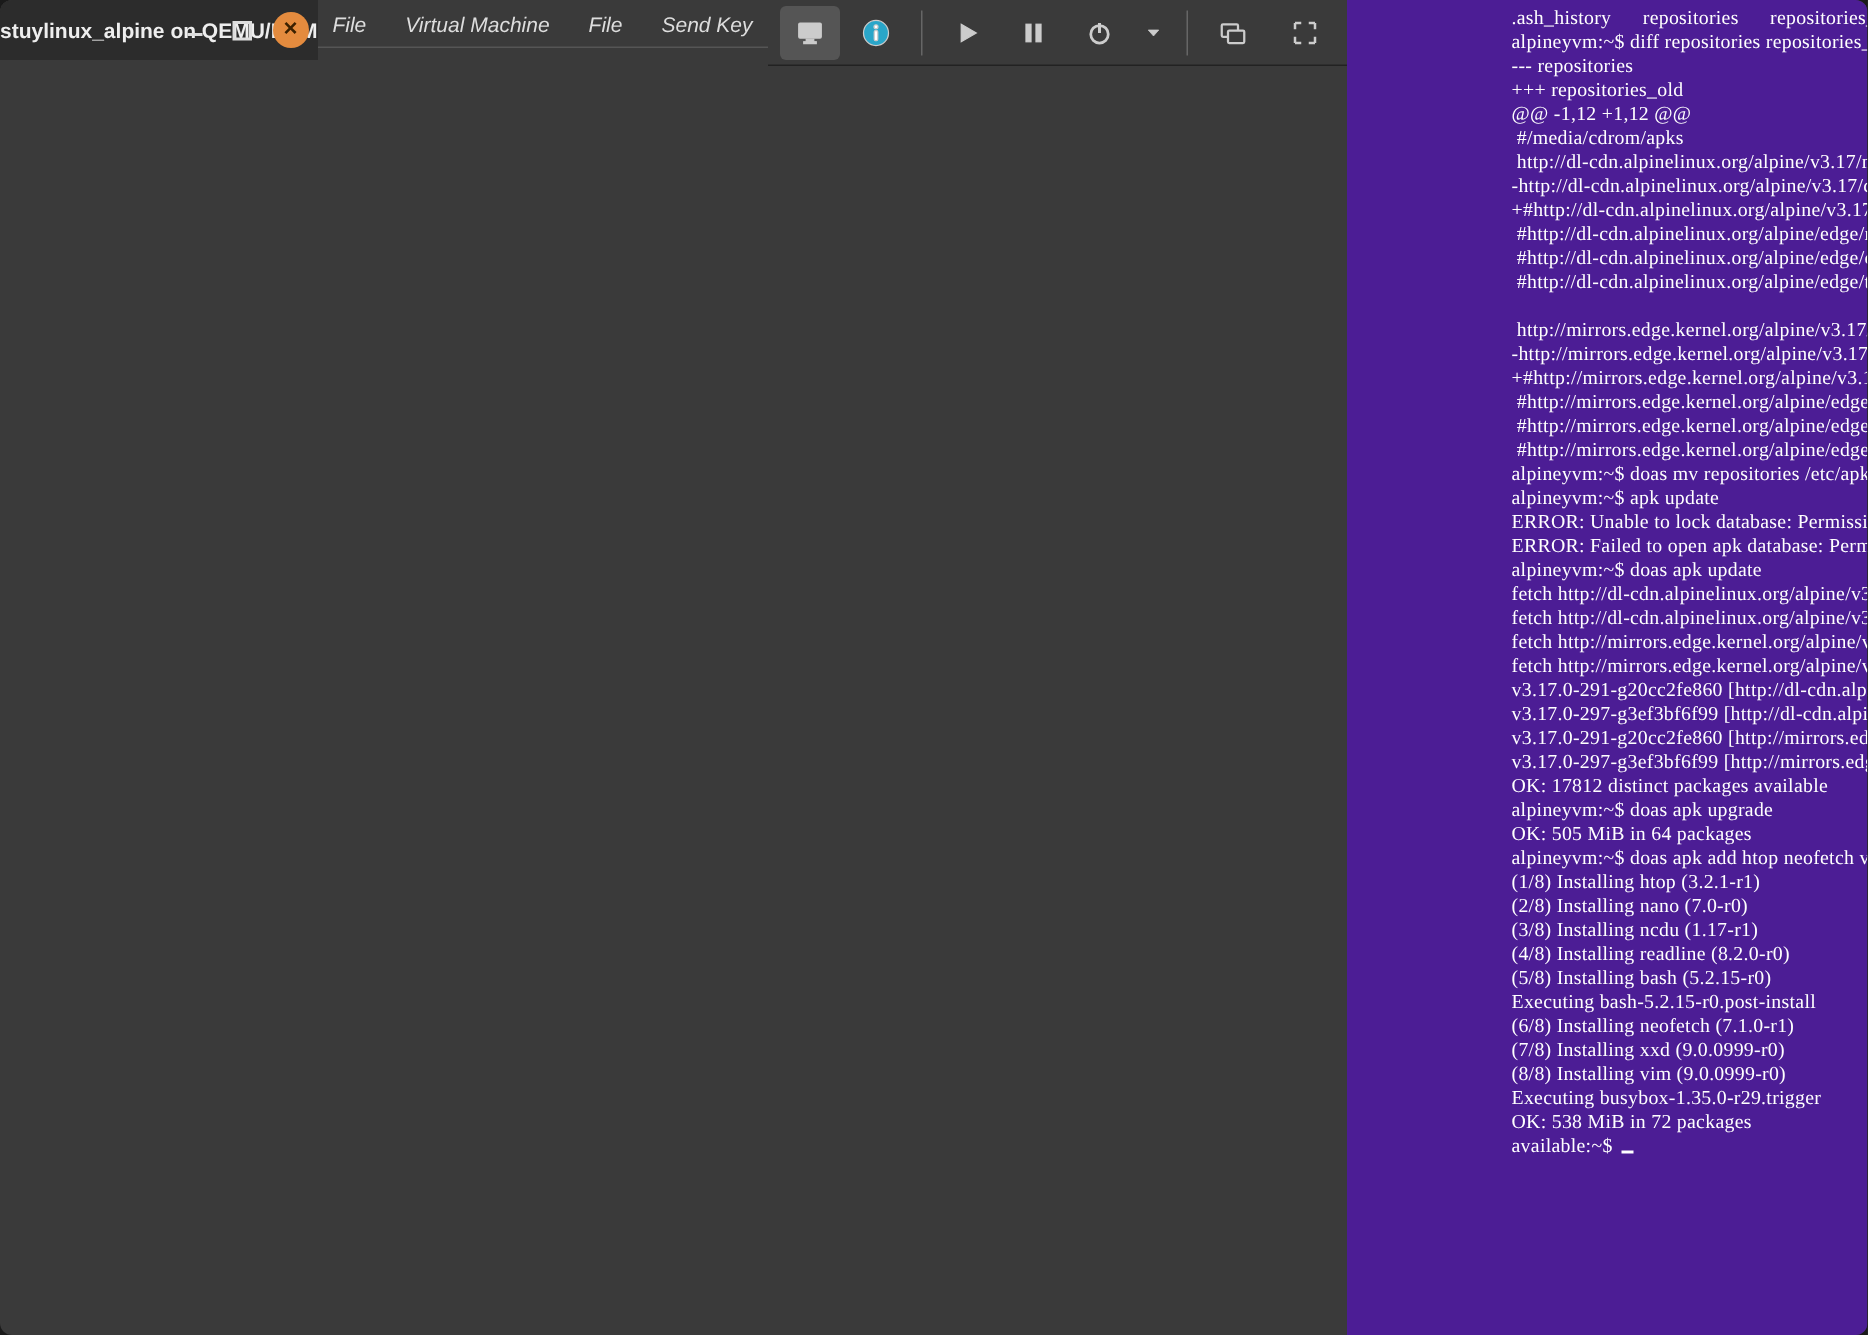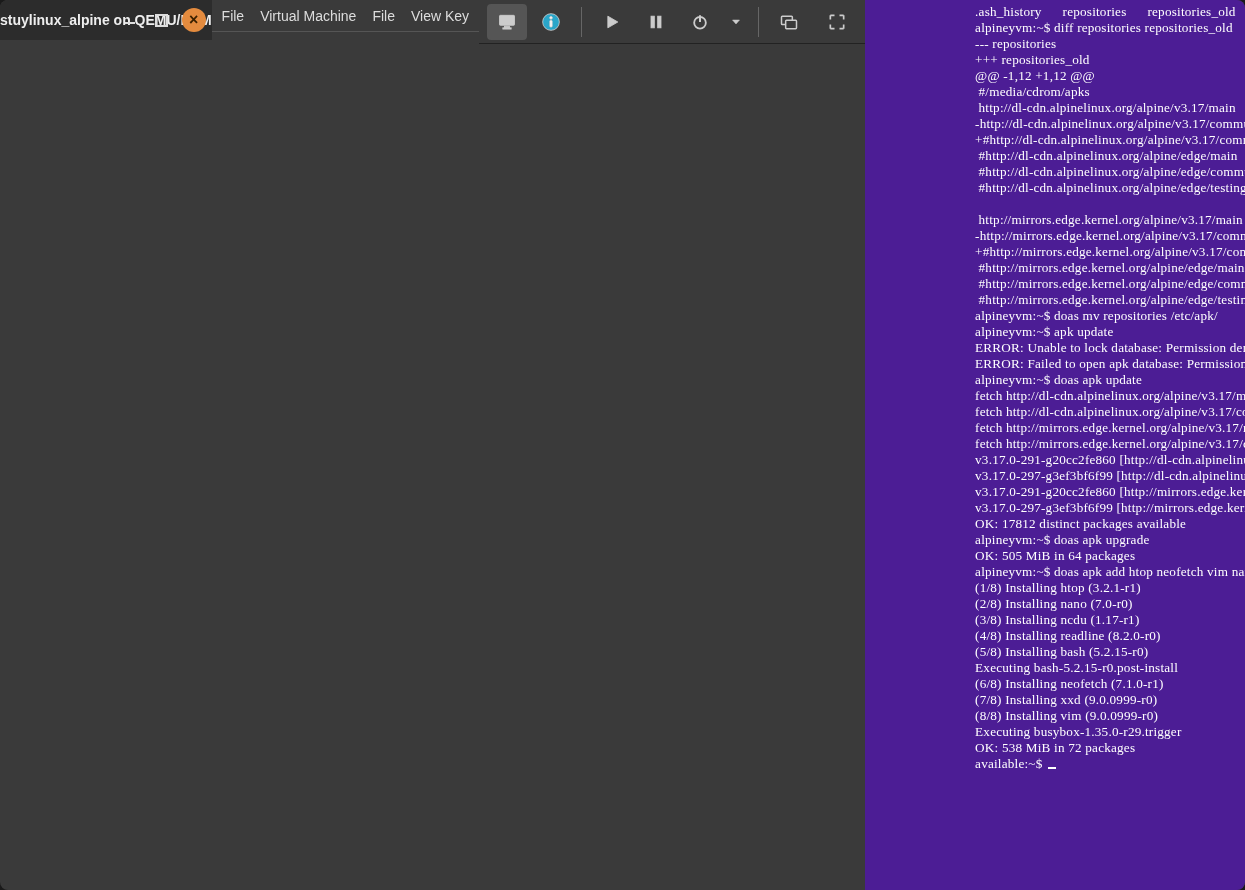--- a/index.html
+++ b/index.html
@@ -4,21 +4,21 @@
 <style>
   * { box-sizing: border-box; margin: 0; padding: 0; }
   html, body { width: 1245px; height: 890px; overflow: hidden; font-family: sans-serif; background: #1a1a1a; }
   .window { width: 1245px; height: 890px; background: #3a3a3a; display: flex; flex-direction: row; border-radius: 8px; overflow: hidden; }
   .titlebar { height: 40px; background: #2c2c2c; display: flex; align-items: center; justify-content: center; position: relative; color: #eee; font-size: 14px; font-weight: bold; }
   .titlebar-buttons { position: absolute; right: 6px; top: 0; height: 40px; display: flex; align-items: center; gap: 8px; }
   .tbtn { width: 24px; height: 24px; border-radius: 50%; display: flex; align-items: center; justify-content: center; color: #ddd; font-size: 13px; cursor: pointer; }
   .tbtn.min::before { content: ""; display: block; width: 10px; height: 2px; background: #ddd; margin-top: 6px; }
   .tbtn.max::before { content: ""; display: block; width: 9px; height: 9px; border: 2px solid #ddd; }
   .tbtn.close { background: #e48b3e; color: #3a2000; font-weight: bold; font-size: 16px; }
-  .menubar { height: 32px; background: #3a3a3a; display: flex; align-items: center; padding: 0 10px; gap: 16px; color: #ddd; font-size: 14px; border-bottom: 1px solid #555; }
+  .menubar { height: 32px; background: #3a3a3a; display: flex; align-items: center; padding: 0 10px; gap: 26px; color: #ddd; font-size: 14px; border-bottom: 1px solid #555; font-style: italic; }
   .menuitem { cursor: pointer; }
   .toolbar { height: 44px; background: #3a3a3a; display: flex; align-items: center; padding: 0 8px; gap: 4px; border-bottom: 1px solid #222; }
   .tool { width: 40px; height: 36px; display: flex; align-items: center; justify-content: center; border-radius: 4px; cursor: pointer; }
   .tool.active { background: #555; }
   .tool svg { width: 20px; height: 20px; fill: #ccc; stroke: #ccc; }
   .tool.info svg circle.outer { fill: #2aa6c9; }
   .vsep { width: 1px; height: 30px; background: #666; margin: 0 6px; }
   .spacer { flex: 1; }
   .terminal { flex: 1; background: #4c1d95; color: #fff; font-family: Liberation Serif, serif; font-size: 13.2px; line-height: 16px; padding: 4px 0 0 110px; white-space: pre; overflow: hidden; letter-spacing: 0.2px; }
   .cursor { display: inline-block; width: 8px; height: 2px; background: #fff; vertical-align: -1px; margin-left: 2px; }
@@ -34,21 +34,21 @@
       <div class="tbtn min"></div>
       <div class="tbtn max"></div>
       <div class="tbtn close">×</div>
     </div>
   </div>
 
   <div class="menubar">
     <span class="menuitem">File</span>
     <span class="menuitem">Virtual Machine</span>
     <span class="menuitem">File</span>
-    <span class="menuitem">View Key</span>
+    <span class="menuitem">Send Key</span>
   </div>
 
   <div class="toolbar">
     <div class="tool active">
       <svg viewBox="0 0 24 24">
           <rect x="3" y="4" width="18" height="12" rx="1" fill="#ccc"></rect>
           <rect x="9" y="17" width="6" height="2" fill="#ccc"></rect>
           <rect x="7" y="19" width="10" height="1.5" fill="#ccc"></rect>
         </svg>
     </div>

